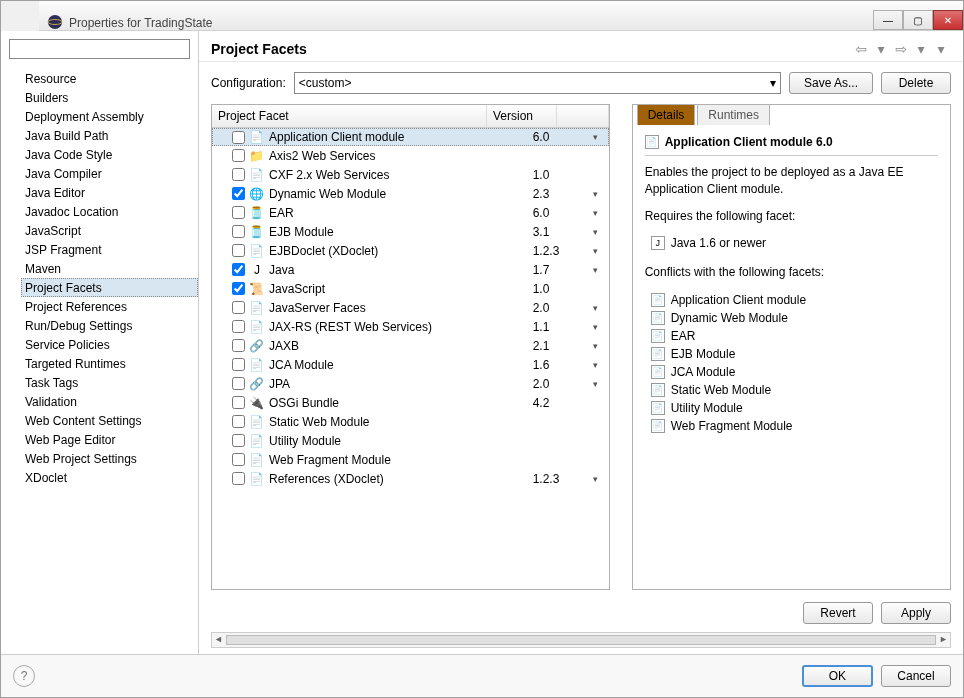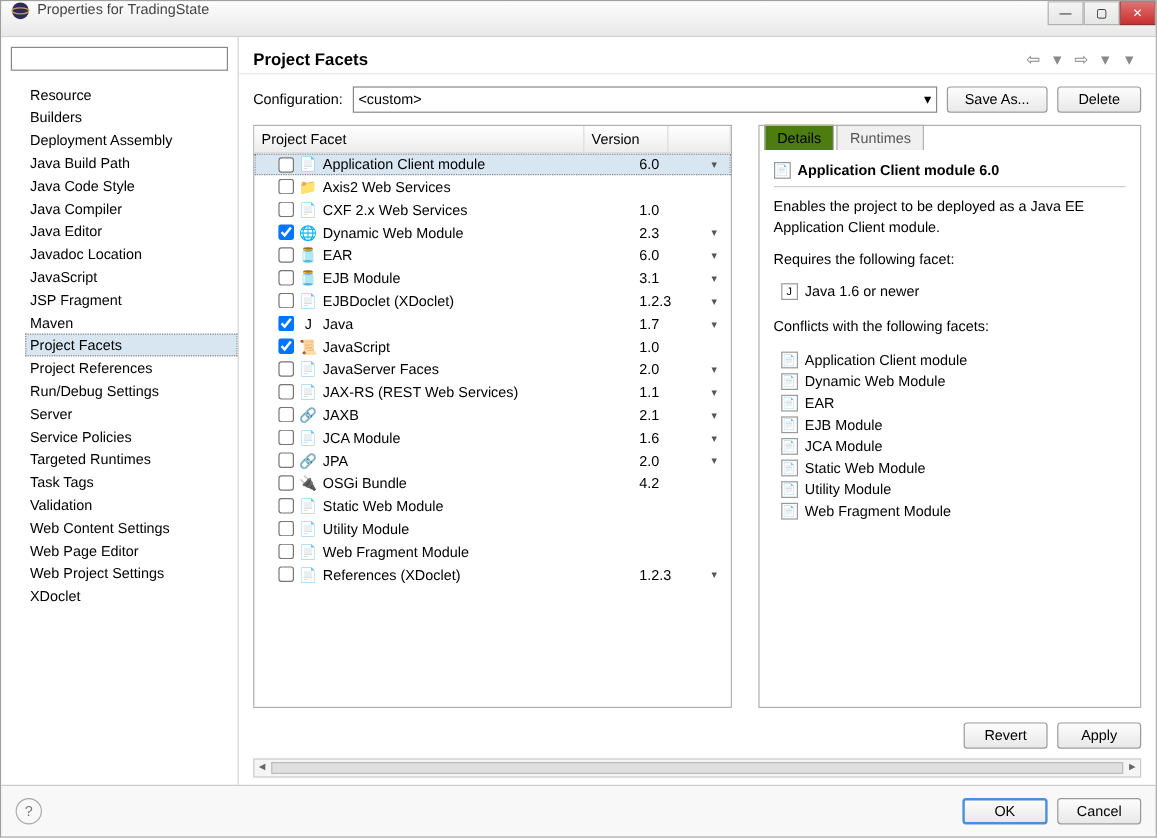--- a/index.html
+++ b/index.html
@@ -12,23 +12,24 @@
   height: 698px;
   overflow: hidden;
   display: flex;
   flex-direction: column;
   border: 1px solid #a0a0a0;
 }
 .titlebar {
   height: 30px;
   background: linear-gradient(#fdfdfd, #e8e8e8);
   display: flex;
-  align-items: flex-start;
+  align-items: flex-end;
   padding: 0 0 0 8px;
   border-bottom: 1px solid #d0d0d0;
+  margin-left: 38px;
 }
 .titlebar .app-icon { width: 16px; height: 16px; margin-right: 6px; }
 .titlebar .title { flex: 1; font-size: 12px; color: #444; }
 .titlebar .winbtns { display: flex; gap: 0; }
 .winbtn {
   width: 30px; height: 20px;
   border: 1px solid #b0b0b0;
   background: linear-gradient(#f5f5f5, #e5e5e5);
   display: flex; align-items: center; justify-content: center;
   font-size: 10px;
@@ -165,21 +166,21 @@
   flex-direction: column;
   background: #fff;
 }
 .tabs {
   display: flex;
   margin: -1px 0 0 4px;
 }
 .tab {
   padding: 3px 10px;
   border: 1px solid #b0b0b0;
-  background: #4d7c0f;
+  background: #a16207;
   border-bottom: none;
   margin-right: 2px;
   cursor: pointer;
   position: relative;
 }
 .tab.inactive { background: #f0f0f0; color: #555;}
 .detail-body {
   padding: 10px 12px;
   flex: 1;
   overflow-y: auto;
@@ -245,21 +246,20 @@
         <div class="nav-item">Java Code Style</div>
         <div class="nav-item">Java Compiler</div>
         <div class="nav-item">Java Editor</div>
         <div class="nav-item">Javadoc Location</div>
         <div class="nav-item">JavaScript</div>
         <div class="nav-item">JSP Fragment</div>
         <div class="nav-item">Maven</div>
         <div class="nav-item selected">Project Facets</div>
         <div class="nav-item">Project References</div>
         <div class="nav-item">Run/Debug Settings</div>
-        <div class="nav-item">Server</div>
         <div class="nav-item">Service Policies</div>
         <div class="nav-item">Targeted Runtimes</div>
         <div class="nav-item">Task Tags</div>
         <div class="nav-item">Validation</div>
         <div class="nav-item">Web Content Settings</div>
         <div class="nav-item">Web Page Editor</div>
         <div class="nav-item">Web Project Settings</div>
         <div class="nav-item">XDoclet</div>
       </div>
   </div>

